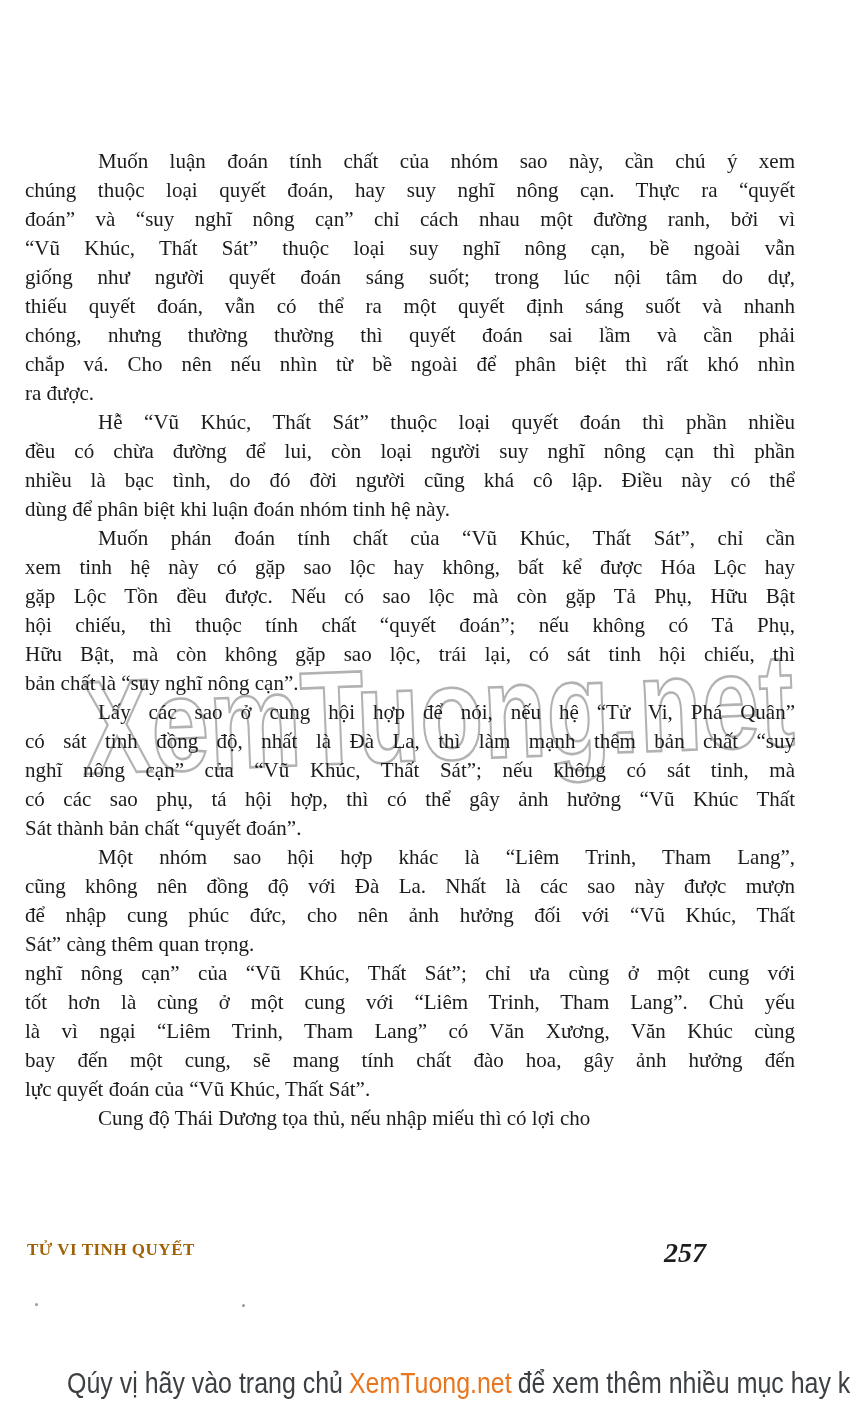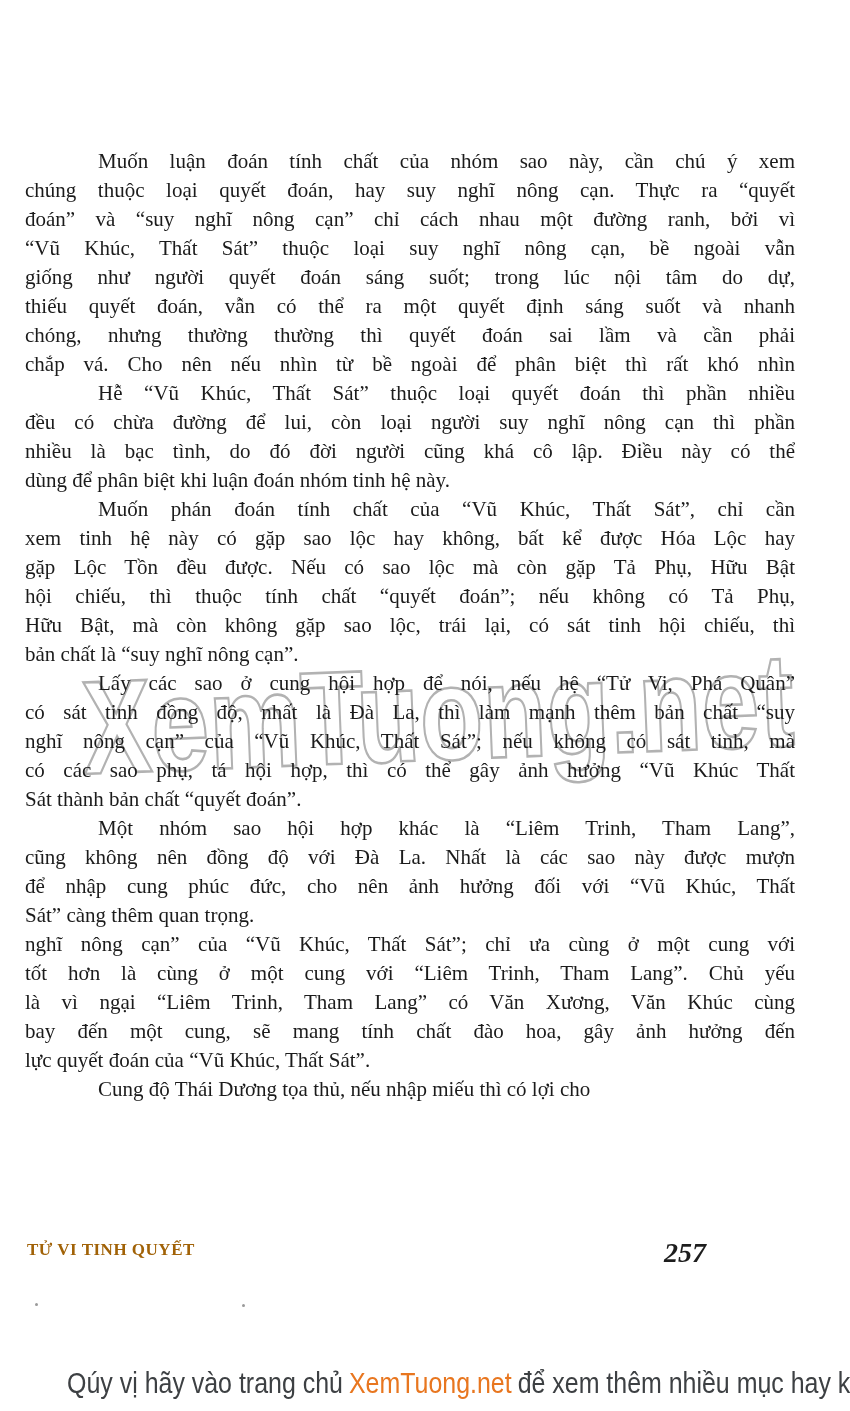--- a/index.html
+++ b/index.html
@@ -112,20 +112,21 @@
   <div class="body-text" id="paragraphs" style="color: rgb(27, 27, 27);">
       <div class="paragraph">
         <div class="line first">Muốn luận đoán tính chất của nhóm sao này, cần chú ý xem</div>
         <div class="line">chúng thuộc loại quyết đoán, hay suy nghĩ nông cạn. Thực ra “quyết</div>
         <div class="line">đoán” và “suy nghĩ nông cạn” chỉ cách nhau một đường ranh, bởi vì</div>
         <div class="line">“Vũ Khúc, Thất Sát” thuộc loại suy nghĩ nông cạn, bề ngoài vẫn</div>
         <div class="line">giống như người quyết đoán sáng suốt; trong lúc nội tâm do dự,</div>
         <div class="line">thiếu quyết đoán, vẫn có thể ra một quyết định sáng suốt và nhanh</div>
         <div class="line">chóng, nhưng thường thường thì quyết đoán sai lầm và cần phải</div>
         <div class="line">chắp vá. Cho nên nếu nhìn từ bề ngoài để phân biệt thì rất khó nhìn</div>
+        <div class="line last">ra được.</div>
       </div>
       <div class="paragraph">
         <div class="line first">Hễ “Vũ Khúc, Thất Sát” thuộc loại quyết đoán thì phần nhiều</div>
         <div class="line">đều có chừa đường để lui, còn loại người suy nghĩ nông cạn thì phần</div>
         <div class="line">nhiều là bạc tình, do đó đời người cũng khá cô lập. Điều này có thể</div>
         <div class="line last">dùng để phân biệt khi luận đoán nhóm tinh hệ này.</div>
       </div>
       <div class="paragraph">
         <div class="line first">Muốn phán đoán tính chất của “Vũ Khúc, Thất Sát”, chỉ cần</div>
         <div class="line">xem tinh hệ này có gặp sao lộc hay không, bất kể được Hóa Lộc hay</div>

